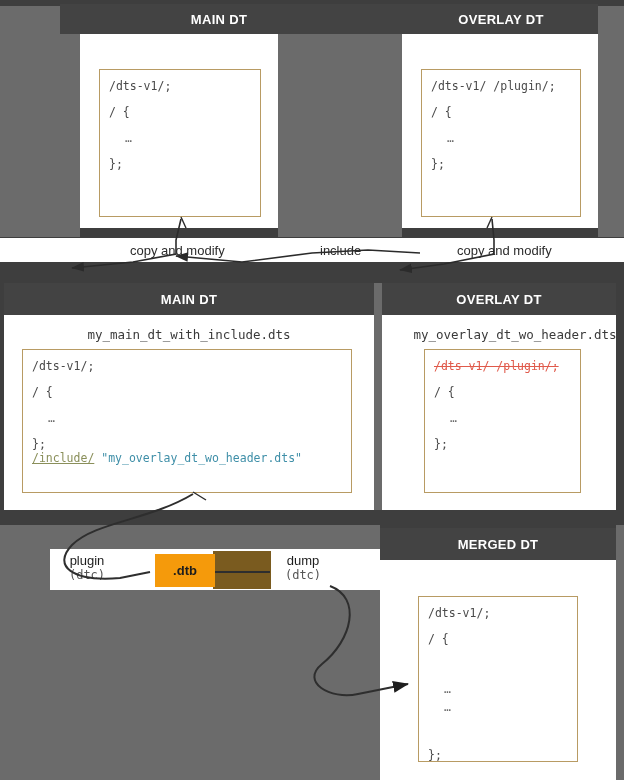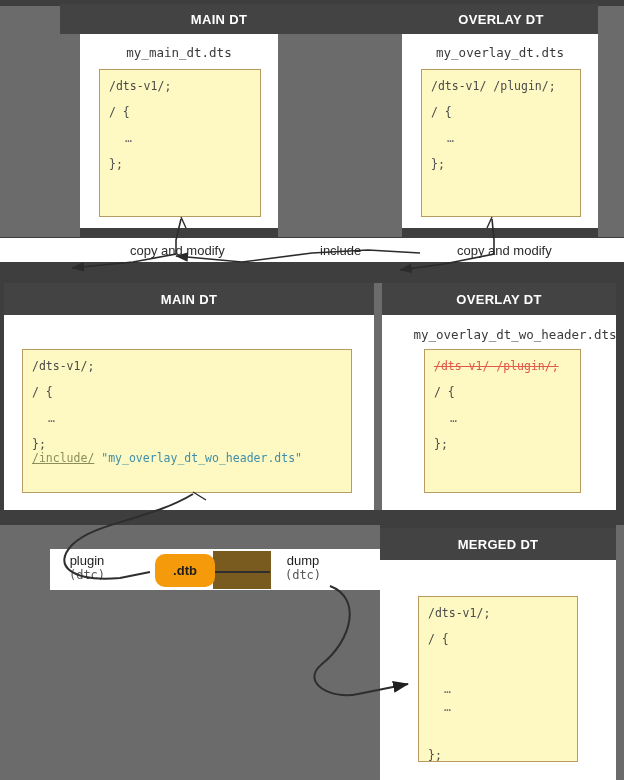--- a/index.html
+++ b/index.html
@@ -34,21 +34,21 @@
   .fname{
     position:absolute;
     font-family:"DejaVu Sans Mono","Liberation Mono",monospace;
     font-size:12.5px;
     color:#3a3a3a;
     text-align:center;
     white-space:nowrap;
   }
   .codebox{
     position:absolute;
-    background:#fef9c3;
+    background:#ffffff;
     border:1px solid #b89b63;
     box-sizing:border-box;
     font-family:"DejaVu Sans Mono","Liberation Mono",monospace;
     font-size:11.5px;
     color:#4a4a4a;
     line-height:1.05;
     padding:10px 9px;
     box-sizing:border-box;
   }
   .codebox .ln{display:block;white-space:pre;margin-bottom:14px;}
@@ -108,45 +108,44 @@
 
   <div class="bg bg-gray" style="left:0;top:525px;width:380px;height:255px;"></div>
   <div class="bg bg-gray" style="left:616px;top:525px;width:8px;height:255px;"></div>
 
   <div class="hdr" style="left:60px;top:4px;width:538px;height:30px;">
     <span style="position:absolute;left:60px;width:198px;text-align:center;">MAIN DT</span>
     <span style="position:absolute;left:342px;width:198px;text-align:center;">OVERLAY DT</span>
   </div>
 
   <div class="card" style="left:80px;top:34px;width:198px;height:194px;"></div>
-  <div class="fname" style="left:80px;top:45px;width:198px;">my_main_dt.dts</div>
   <div class="codebox" style="left:99px;top:69px;width:162px;height:148px;">
     <span class="ln">/dts-v1/;</span>
     <span class="ln">/ {</span>
     <span class="ln dots" style="padding-left:16px;">…</span>
     <span class="ln tight">};</span>
   </div>
 
   <div class="card" style="left:402px;top:34px;width:196px;height:194px;"></div>
-  <div class="fname" style="left:402px;top:45px;width:196px;">my_overlay_dt.dts</div>
   <div class="codebox" style="left:421px;top:69px;width:160px;height:148px;">
     <span class="ln">/dts-v1/ /plugin/;</span>
     <span class="ln">/ {</span>
     <span class="ln dots" style="padding-left:16px;">…</span>
     <span class="ln tight">};</span>
   </div>
 
   <div class="bandtxt" style="left:130px;top:243px;">copy and modify</div>
   <div class="bandtxt" style="left:320px;top:243px;">include</div>
   <div class="bandtxt" style="left:457px;top:243px;">copy and modify</div>
 
   <div class="hdr" style="left:4px;top:283px;width:370px;height:32px;">
     <span>MAIN DT</span>
   </div>
   <div class="card" style="left:4px;top:315px;width:370px;height:195px;"></div>
+  <div class="fname" style="left:4px;top:327px;width:370px;">my_main_dt_with_include.dts</div>
   <div class="codebox" style="left:22px;top:349px;width:330px;height:144px;line-height:1.05;">
     <span class="ln">/dts-v1/;</span>
     <span class="ln">/ {</span>
     <span class="ln dots" style="padding-left:16px;">…</span>
     <span class="ln tight">};</span>
     <span class="ln tight" style="margin-top:2px;"><span class="kw">/include/</span> <span class="str">"my_overlay_dt_wo_header.dts"</span></span>
   </div>
 
   <div class="hdr" style="left:382px;top:283px;width:234px;height:32px;">
     <span>OVERLAY DT</span>
@@ -157,21 +156,21 @@
     <span class="ln struck">/dts-v1/ /plugin/;</span>
     <span class="ln">/ {</span>
     <span class="ln dots" style="padding-left:16px;">…</span>
     <span class="ln tight">};</span>
   </div>
 
   <div class="stripwhite" style="left:50px;top:549px;width:330px;height:41px;"></div>
   <div class="dtbshadow" style="left:213px;top:551px;width:105px;height:38px;"></div>
   <div class="stripwhite" style="left:271px;top:549px;width:109px;height:41px;"></div>
 
-  <div class="dtb" style="left:155px;top:554px;width:60px;height:33px;border-radius:10px;">
+  <div class="dtb" style="left:155px;top:554px;width:60px;height:33px;">
     <span>.dtb</span>
   </div>
 
   <div class="steplbl" style="left:54px;top:554px;width:66px;">
     <span>plugin</span>
     <span class="mono">(dtc)</span>
   </div>
   <div class="steplbl" style="left:273px;top:554px;width:60px;text-align:center;">
     <span>dump</span>
     <span class="mono">(dtc)</span>

